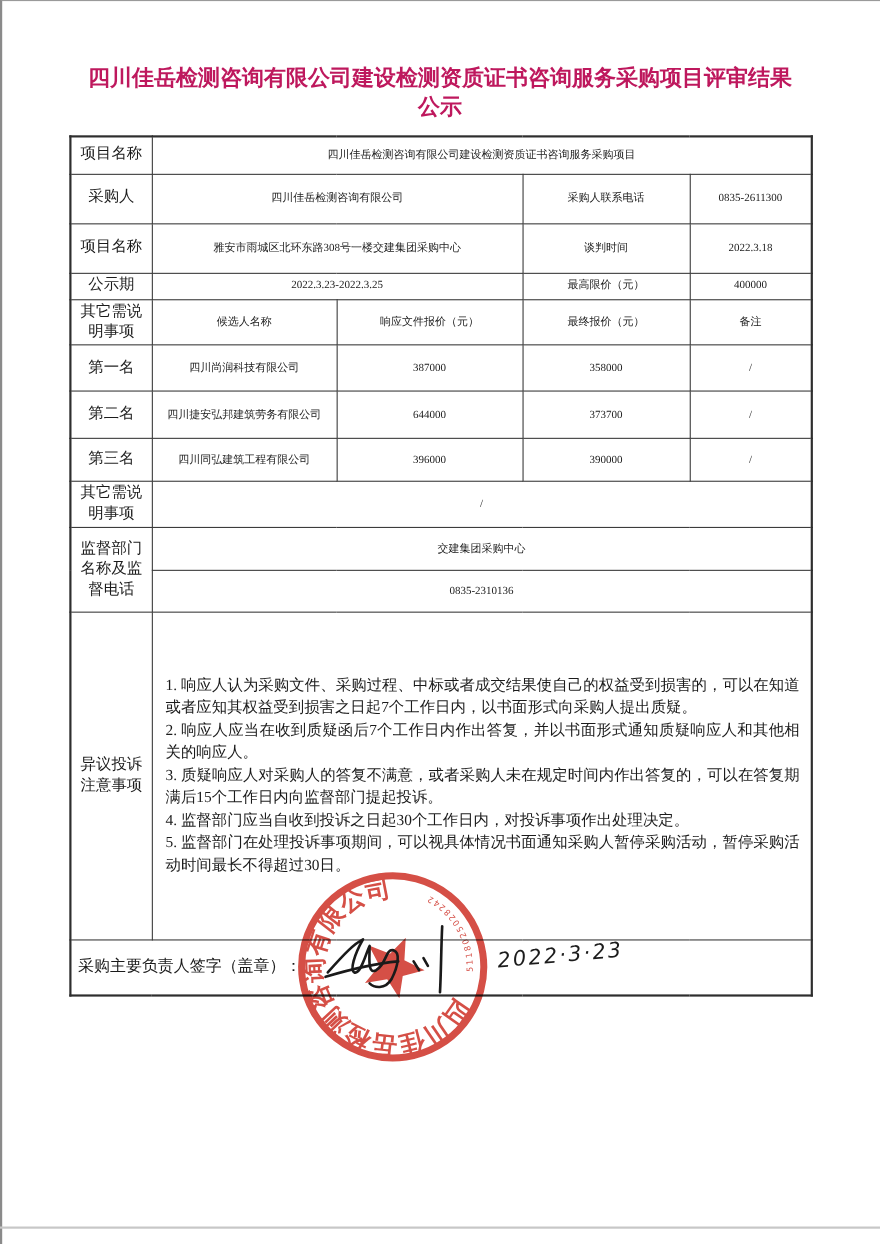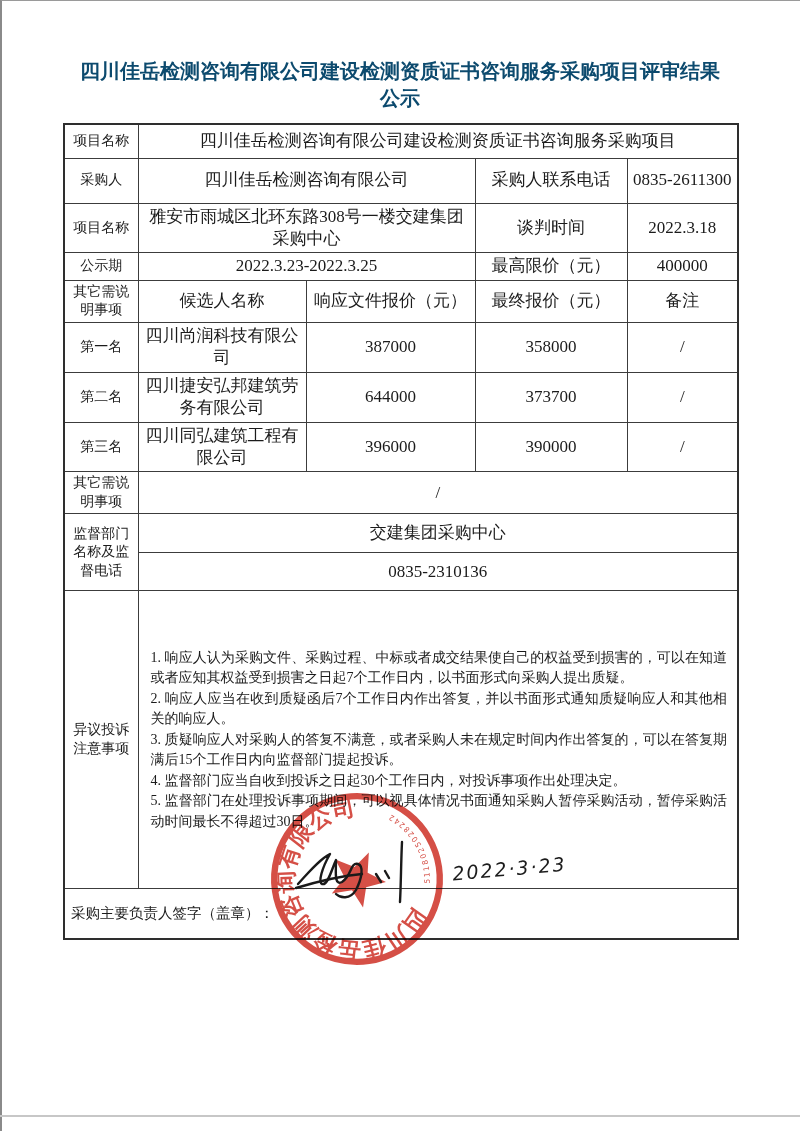--- a/index.html
+++ b/index.html
@@ -15,30 +15,30 @@
     border-right:1px solid #e2e2e2;pointer-events:none;
   }
   .page-bottom-line{
     position:absolute;left:0;top:1115px;width:800px;height:2px;
     background:#c7c7c7;pointer-events:none;
   }
   .doc-title{
     position:absolute;top:58px;left:72px;width:656px;
     font-family:"Liberation Sans","DejaVu Sans",sans-serif;
     font-weight:700;font-size:20px;line-height:27px;
-    text-align:center;letter-spacing:0px;color:#0c4a6e;
+    text-align:center;letter-spacing:0px;color:#be185d;
   }
   table.result-table{
     position:absolute;left:63px;top:123px;width:674px;
     border-collapse:collapse;table-layout:fixed;
     border:2px solid #2e2e2e;
   }
   .result-table td{
     border:1.5px solid #3c3c3c;
-    font-size:17px;line-height:1.32;
+    font-size:10px;line-height:1.32;
     text-align:center;vertical-align:middle;
     padding:2px 4px;word-break:break-all;
   }
   td.lbl{font-size:14px;padding:2px 3px;}
   td.venue{padding:2px 7px;}
   td.notes{
     text-align:justify;padding:4px 10px 4px 12px;
     font-size:14px;line-height:20.5px;
   }
   td.notes .note-item{text-align:justify;text-align-last:left;}

